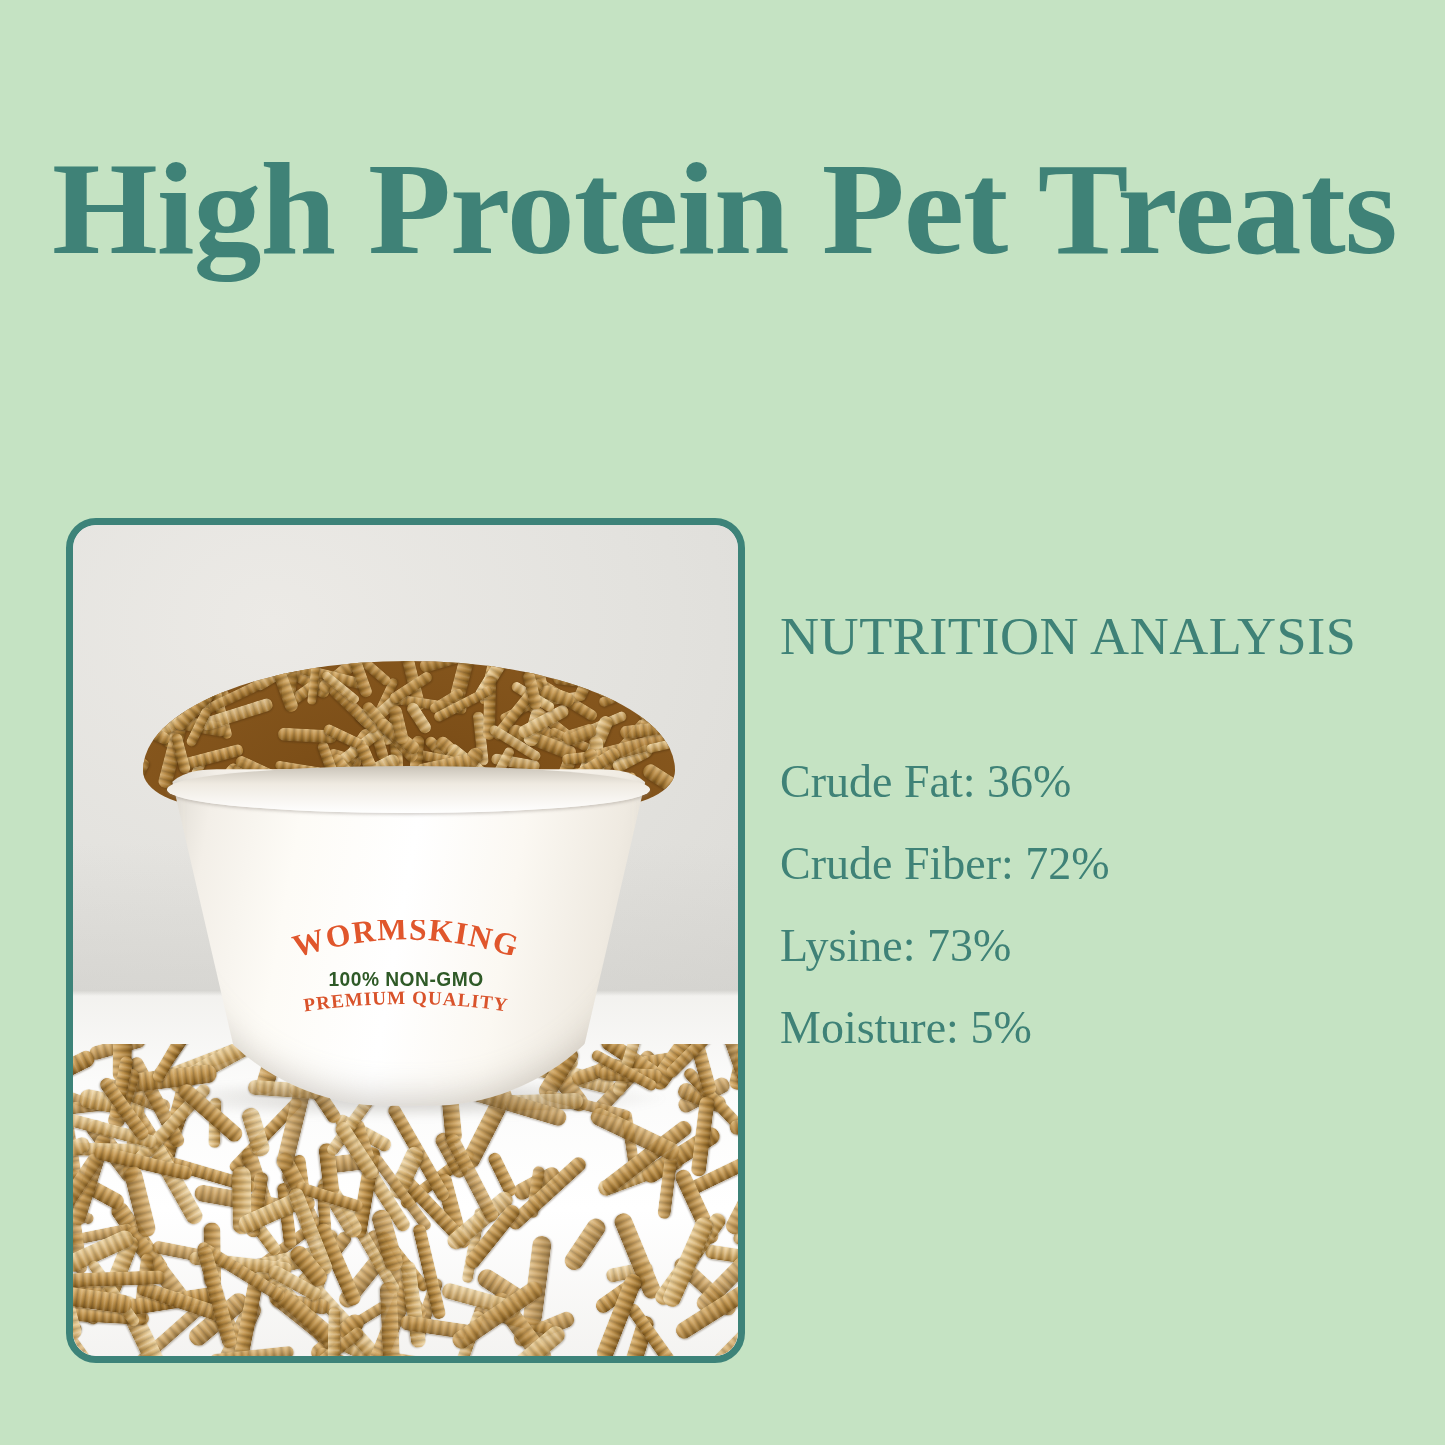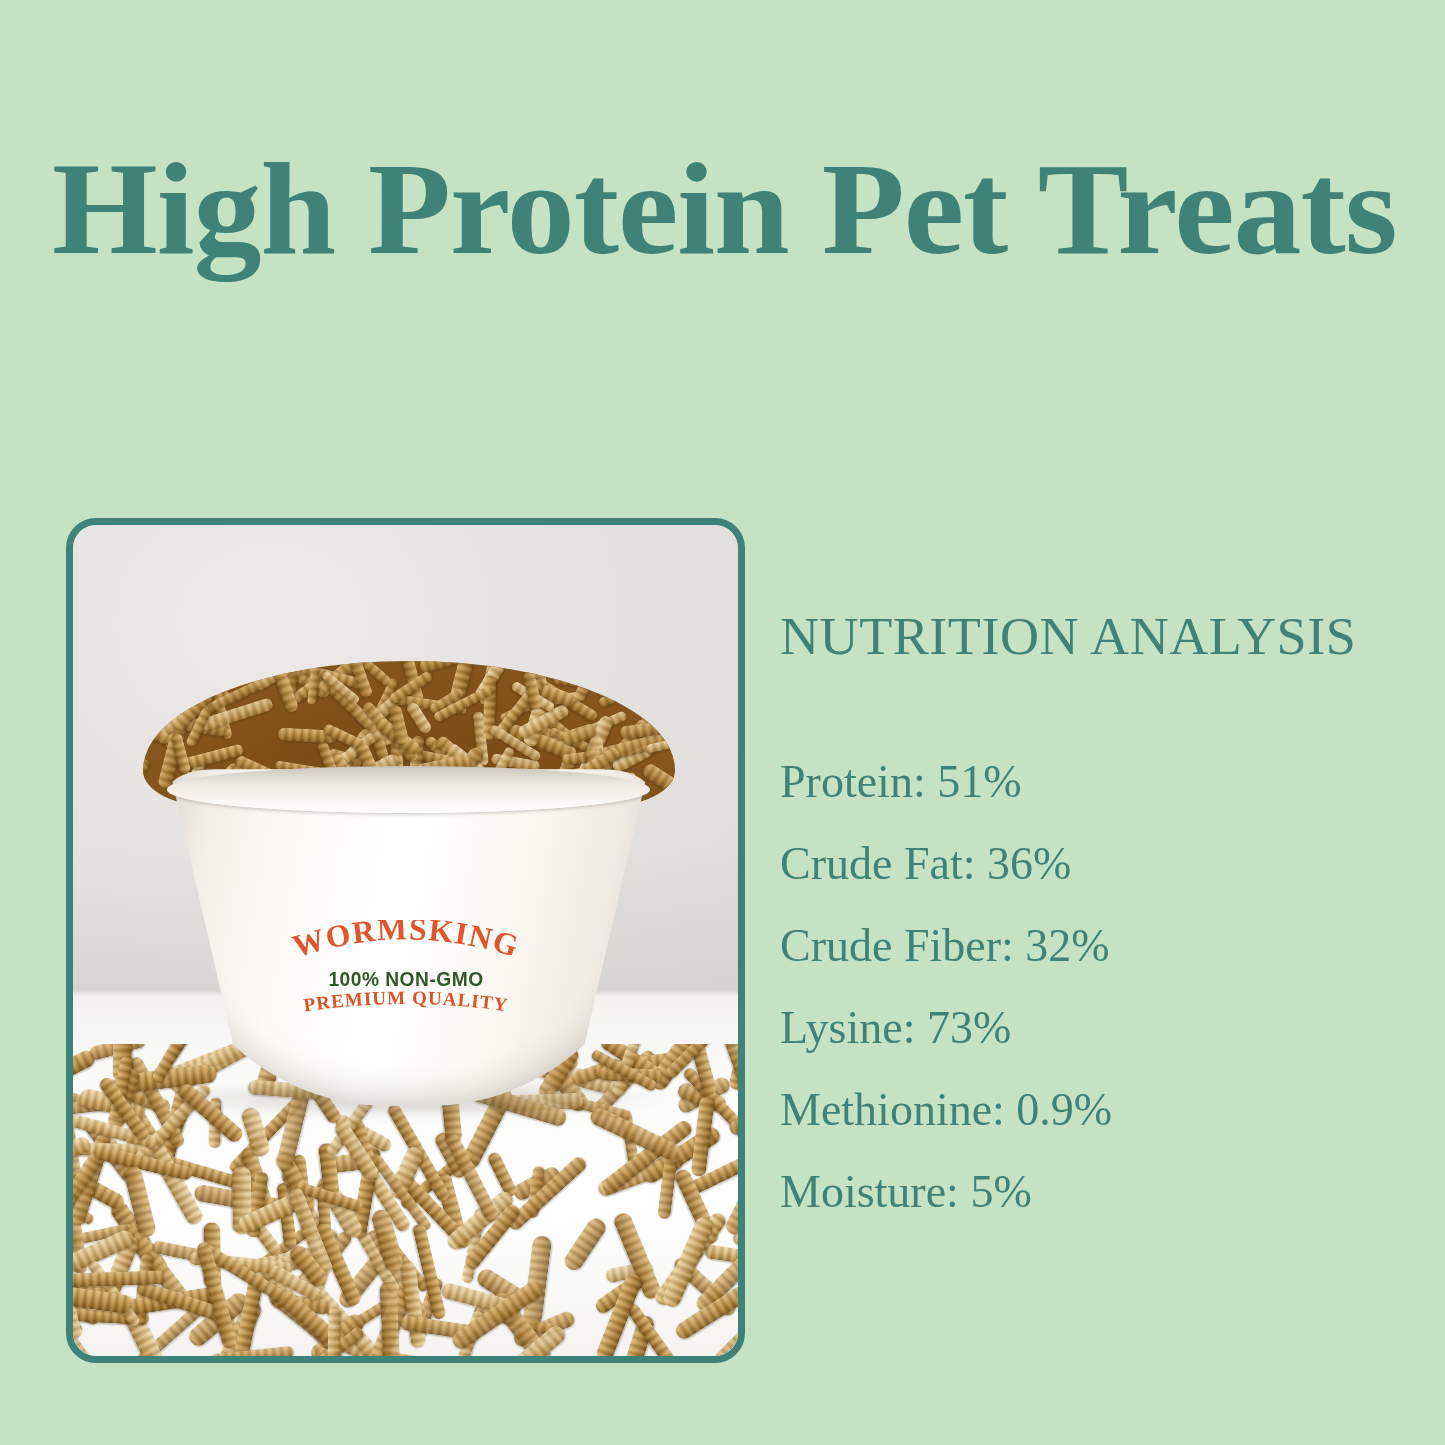--- a/index.html
+++ b/index.html
@@ -592,22 +592,20 @@
           </text>
         </svg>
       </div>
 
     </div>
   </div>
 
   <div class="nutrition">
     <div class="nutrition-heading">NUTRITION ANALYSIS</div>
     <ul class="nutrition-list" id="nutritionList">
-        <li>Protein: 51%</li>
         <li>Crude Fat: 36%</li>
-        <li>Crude Fiber: 32%</li>
+        <li>Crude Fiber: 72%</li>
         <li>Lysine: 73%</li>
-        <li>Methionine: 0.9%</li>
         <li>Moisture: 5%</li>
       </ul>
   </div>
 
 </div>
 
 </body></html>

